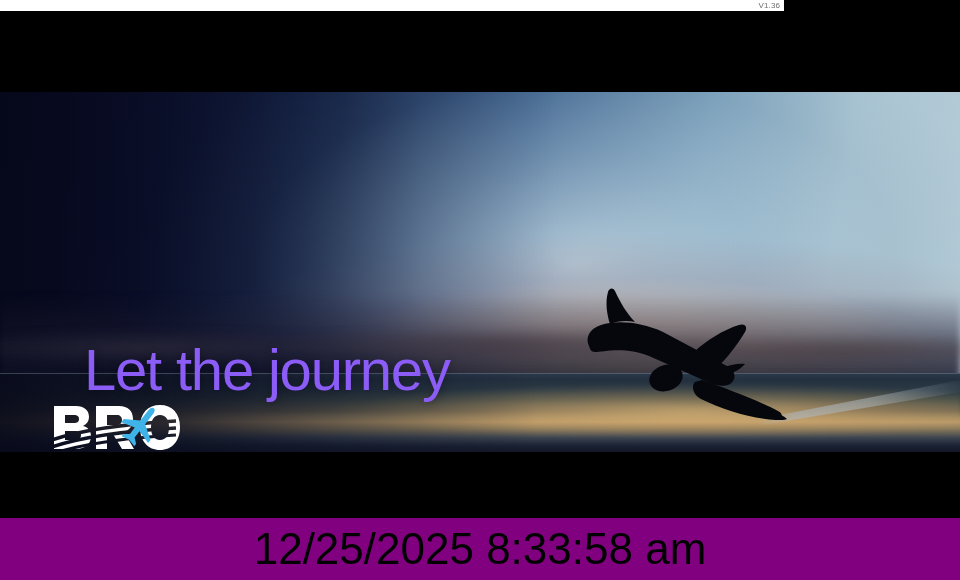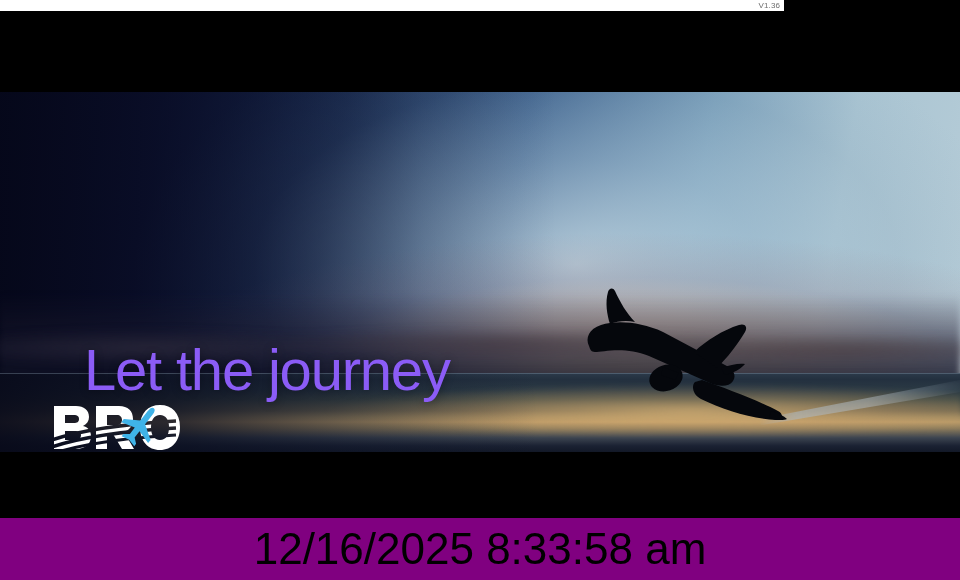--- a/index.html
+++ b/index.html
@@ -321,16 +321,16 @@
         </svg>
       </div>
 
     </div>
 
   </div>
 
   <div class="letterbox-bottom"></div>
 
   <div class="clock-bar">
-    <span class="clock-text">12/16/2025 8:33:58 am</span>
+    <span class="clock-text">12/25/2025 8:33:58 am</span>
   </div>
 
 </div>
 
 </body></html>

